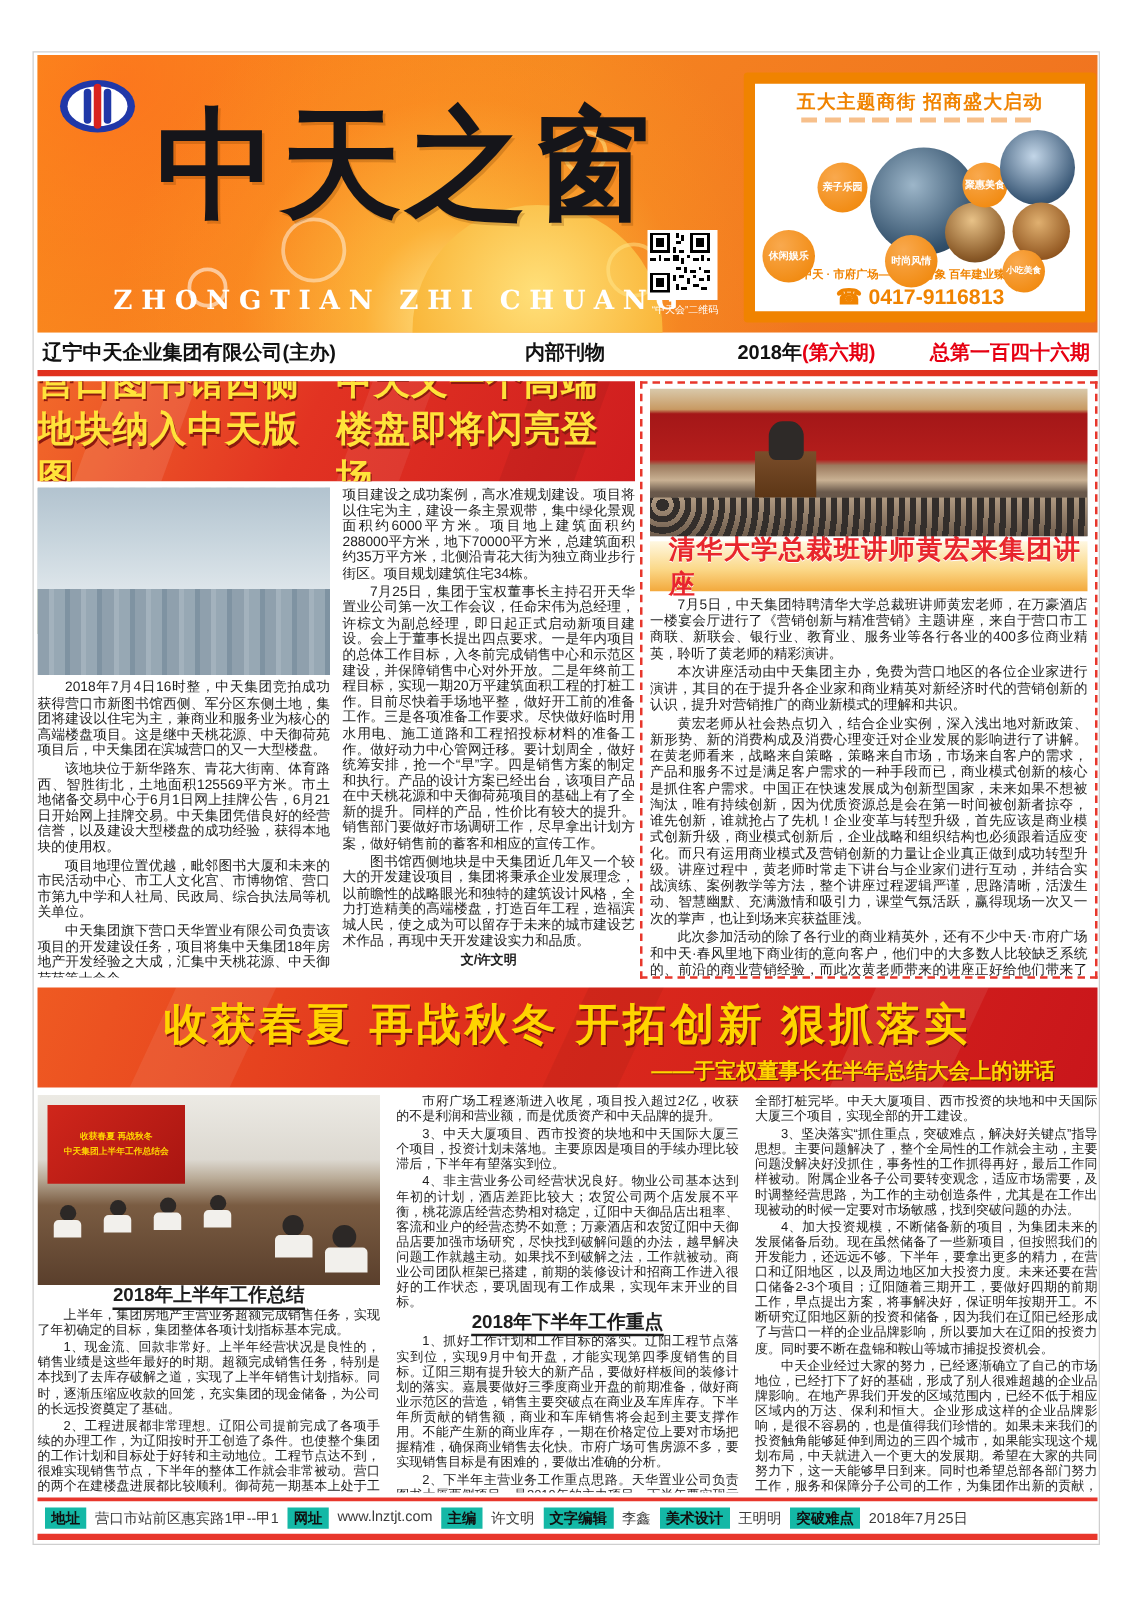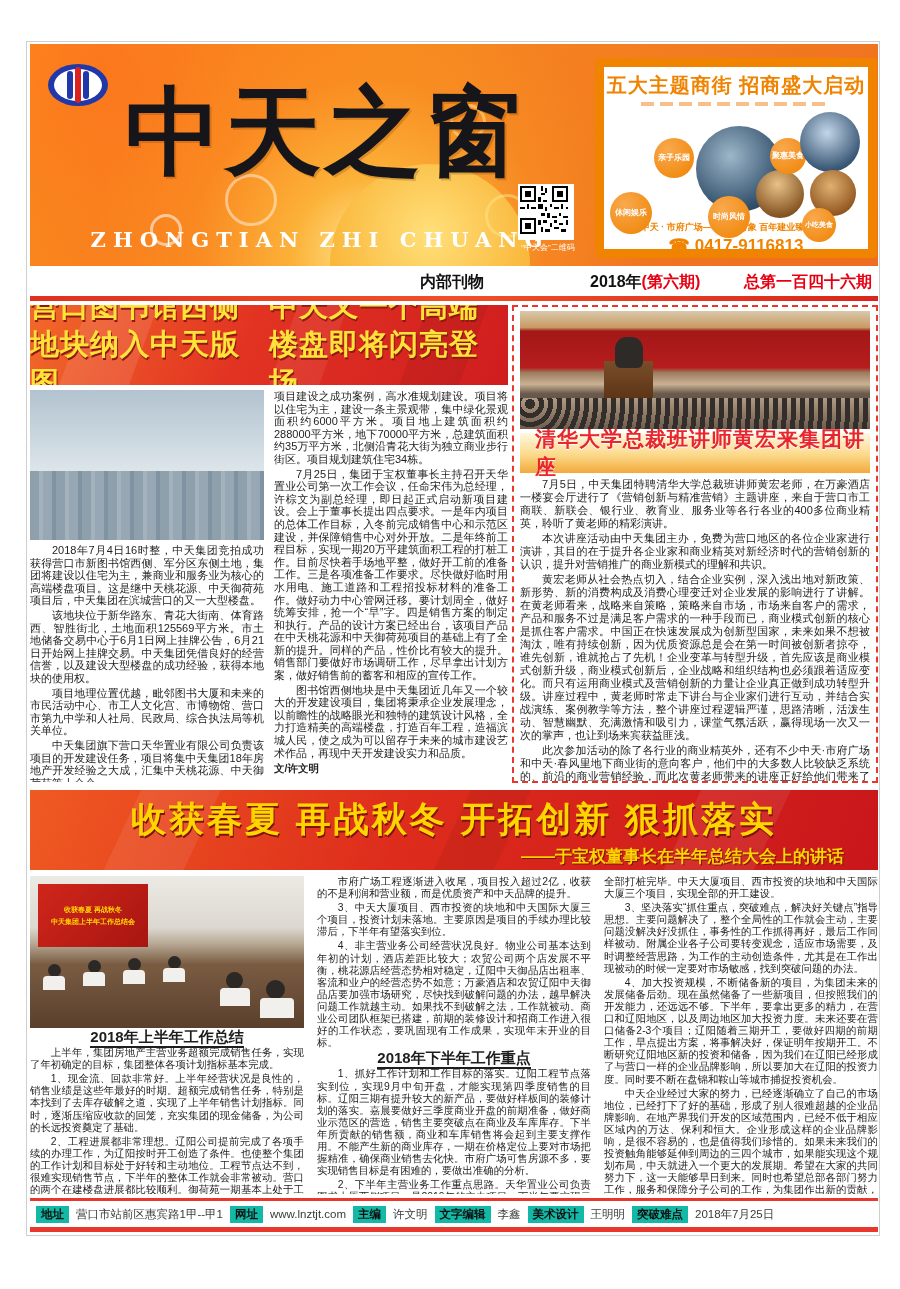--- a/index.html
+++ b/index.html
@@ -21,21 +21,21 @@
       font-family:"DejaVu Serif",serif;font-weight:900;font-size:96px;line-height:1;
       color:#15151a;letter-spacing:4px;text-shadow:2px 2px 0 rgba(120,60,0,.25);}
   .mast-pinyin{position:absolute;left:30px;top:183px;width:520px;text-align:center;
       font-family:"DejaVu Serif",serif;color:#ffffff;font-size:21px;letter-spacing:7px;font-weight:bold;}
   .qr{position:absolute;left:488px;top:140px;width:52px;height:52px;background:#fff;padding:2px;}
   .qr-cap{position:absolute;left:478px;top:198px;width:80px;text-align:center;color:#fff;font-size:8px;}
 
   
   .ad{position:absolute;left:565px;top:14px;width:282px;height:200px;background:#fff;
       border:9px solid #f08300;border-radius:3px;box-sizing:border-box;overflow:hidden;}
-  .ad-title{margin-top:5px;text-align:center;color:#f08300;font-weight:bold;font-size:20px;letter-spacing:1px;}
+  .ad-title{margin-top:5px;text-align:center;color:#f08300;font-weight:bold;font-size:15px;letter-spacing:1px;}
   .ad-sub{height:4px;width:72%;margin:3px auto 2px;opacity:.8;
       background:repeating-linear-gradient(90deg,#f5b06e 0 13px,transparent 13px 19px);}
   .bubbles{position:relative;height:112px;}
   .bub{position:absolute;border-radius:50%;}
   .bub.lab{background:radial-gradient(circle at 35% 30%,#f9a94e,#ef8200);color:#fff;
       display:flex;align-items:center;justify-content:center;text-align:center;
       font-size:8px;line-height:1.15;font-weight:bold;}
   .bub.ph1{background:radial-gradient(circle at 40% 35%,#9db6c9,#32506b 70%,#1d3346);}
   .bub.ph2{background:radial-gradient(circle at 40% 35%,#d9a05e,#7a4a22 75%,#50globe2e14);}
   .bub.ph3{background:radial-gradient(circle at 45% 30%,#e8c288,#8a5a28 70%,#5a3414);}
@@ -68,21 +68,21 @@
   .body-left{position:absolute;left:30px;top:390px;width:478px;height:392px;display:flex;gap:10px;
       font-size:11px;line-height:12.6px;text-align:justify;color:#1d1d1d;overflow:hidden;}
   .body-left .col{width:234px;}
   .photo-city{width:234px;height:150px;margin-bottom:4px;
       background:
         linear-gradient(180deg,#b2c3cf 0%,#c9d6de 30%,#dde5ea 54%,rgba(0,0,0,0) 54%),
         repeating-linear-gradient(90deg,#8fa0ad 0 9px,#a3b2bd 9px 13px,#97a8b4 13px 22px,#7f93a2 22px 26px),
         linear-gradient(180deg,rgba(0,0,0,0) 0 54%,#5d7b4e 54%,#41603c 78%,#c9cdd0 78%,#e4e7e9 100%);}
   .para{margin:0 0 2px;text-indent:2em;}
   .para.flush{text-indent:0;}
-  .byline{text-align:left;font-weight:bold;font-size:10.5px;margin-top:3px;}
+  .byline{text-align:center;font-weight:bold;font-size:10.5px;margin-top:3px;}
 
   
   .art-right{position:absolute;left:512px;top:305px;width:366px;height:478px;box-sizing:border-box;
       border:2px dashed #e8372c;padding:4px 6px;overflow:hidden;}
   .photo-lecture{position:relative;width:100%;height:118px;overflow:hidden;
       background:linear-gradient(180deg,#d9c9ab 0%,#c89a63 14%,#a41718 17%,#b51e1c 48%,#9c7a5e 52%,#c9b193 62%,#6b5a4c 70%,#46403b 100%);}
   .photo-lecture .podium{position:absolute;left:24%;top:42%;width:14%;height:34%;
       background:linear-gradient(180deg,#7a4d2a,#5a3414);}
   .photo-lecture .speaker{position:absolute;left:27%;top:22%;width:8%;height:26%;border-radius:40% 40% 20% 20%;
       background:#2e2a28;}
@@ -180,20 +180,21 @@
       <div class="ad-phone">
         <span>☎</span>
         <span>0417-9116813</span>
       </div>
       <div class="ad-lines"></div>
       <div class="ad-lines2"></div>
     </div>
   </div>
 
   <div class="infobar">
+    <span class="pub">辽宁中天企业集团有限公司(主办)</span>
     <span class="kind">内部刊物</span>
     <span class="yr">
       <span>2018年</span><span class="red">(第六期)</span>
     </span>
     <span class="total">总第一百四十六期</span>
   </div>
   <div class="redline"></div>
 
   <div class="hl-left">
     <div class="shard" style="left:40px;top:-10px;width:70px;height:120px;"></div>

